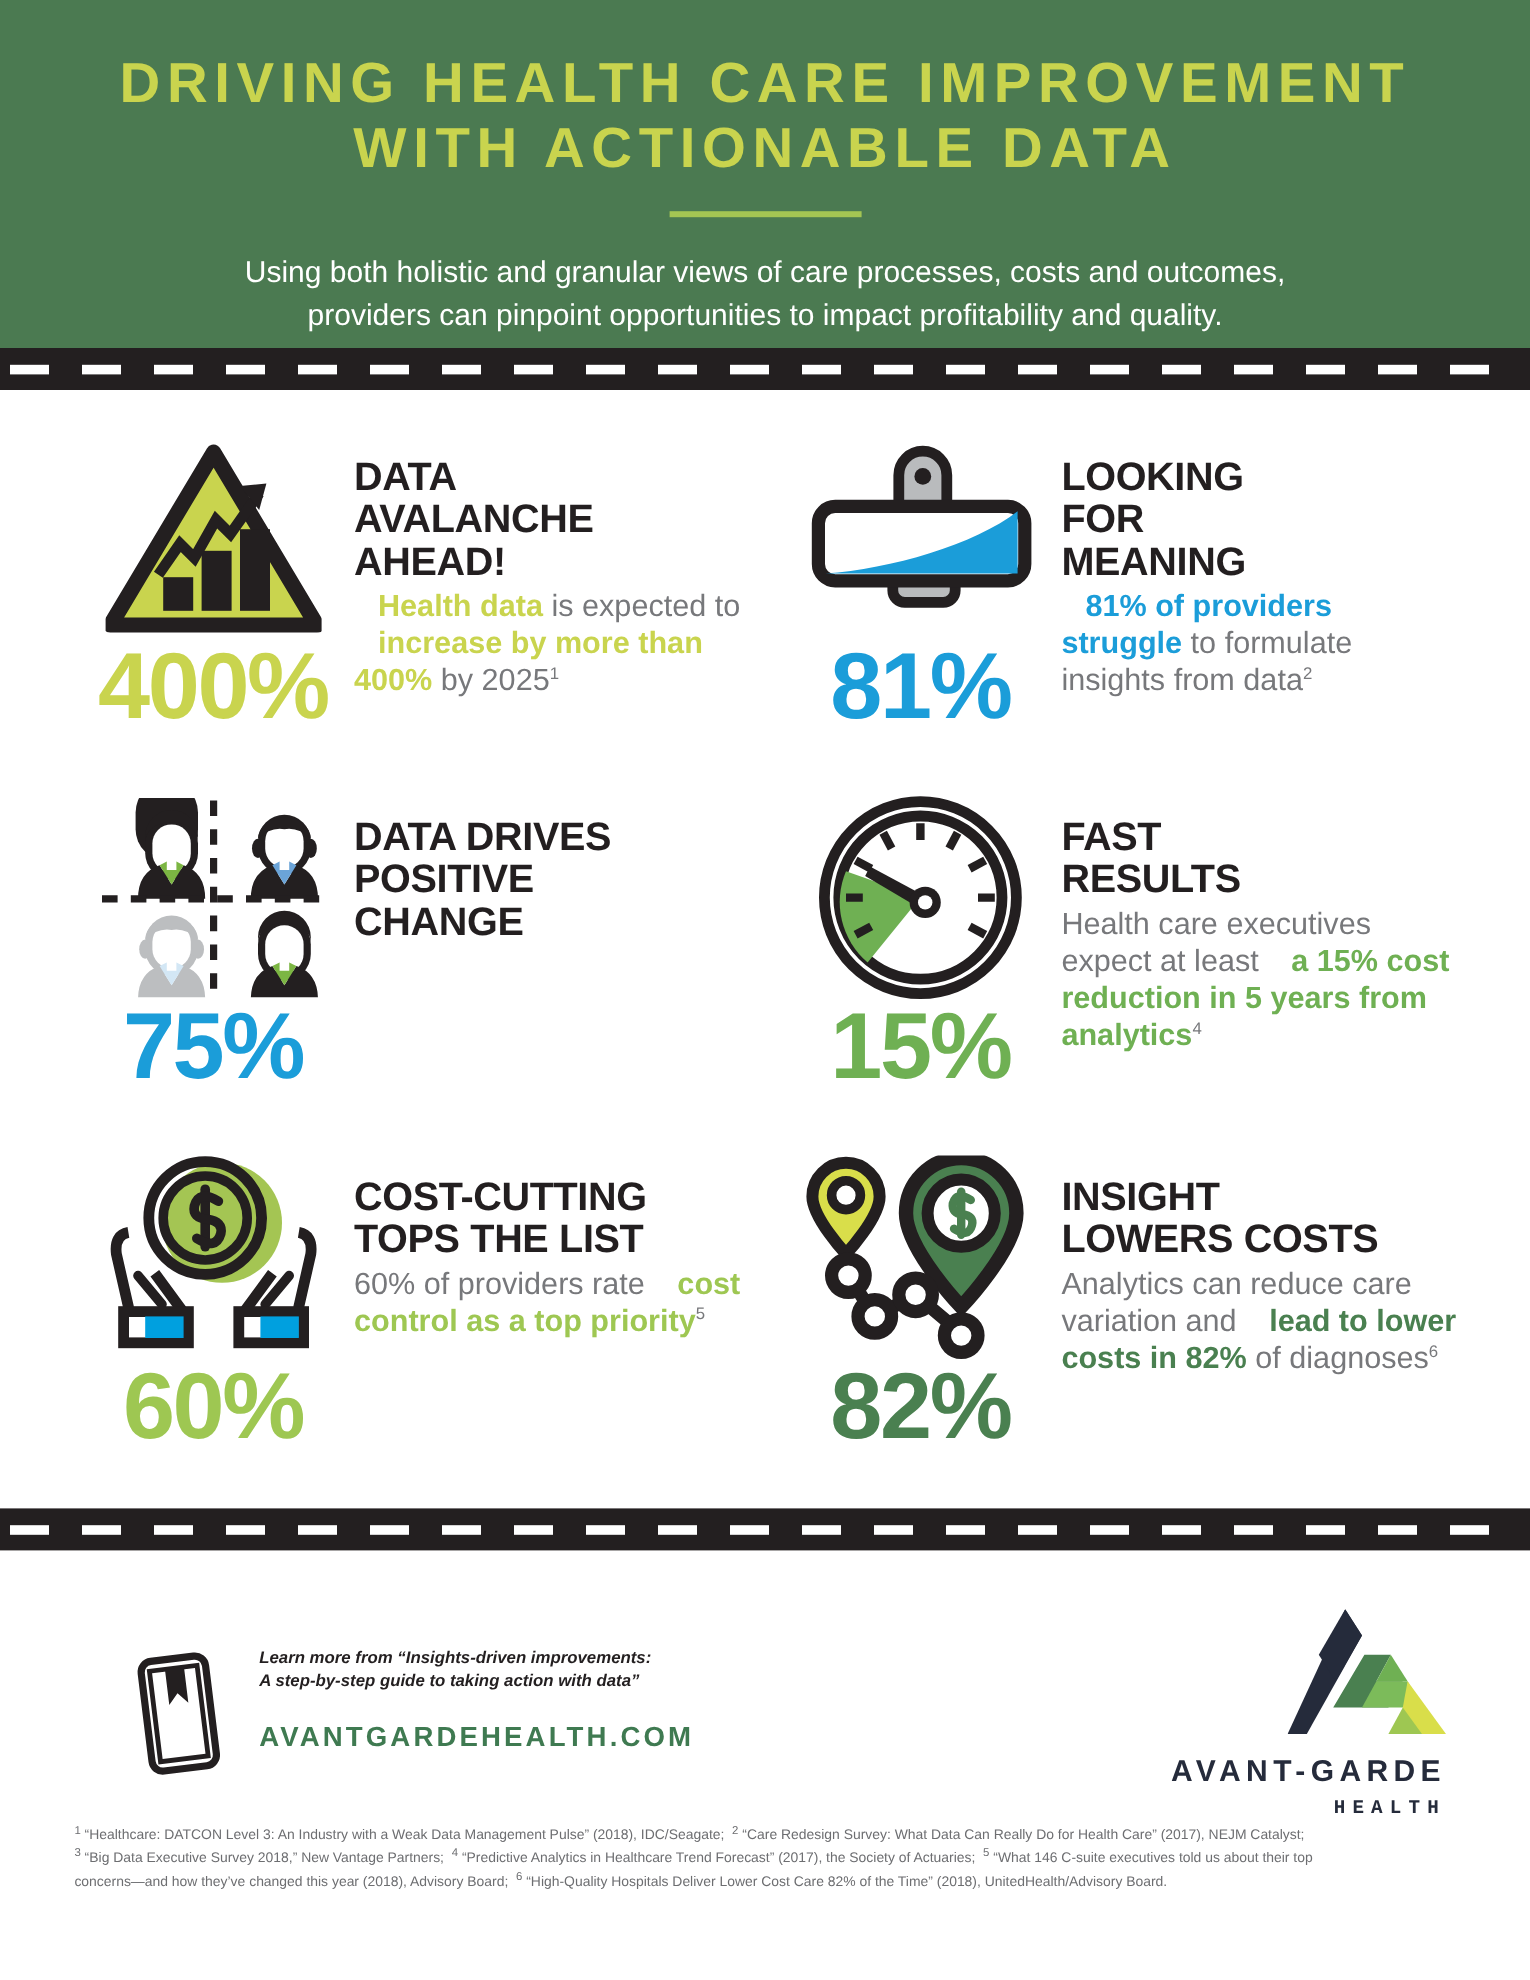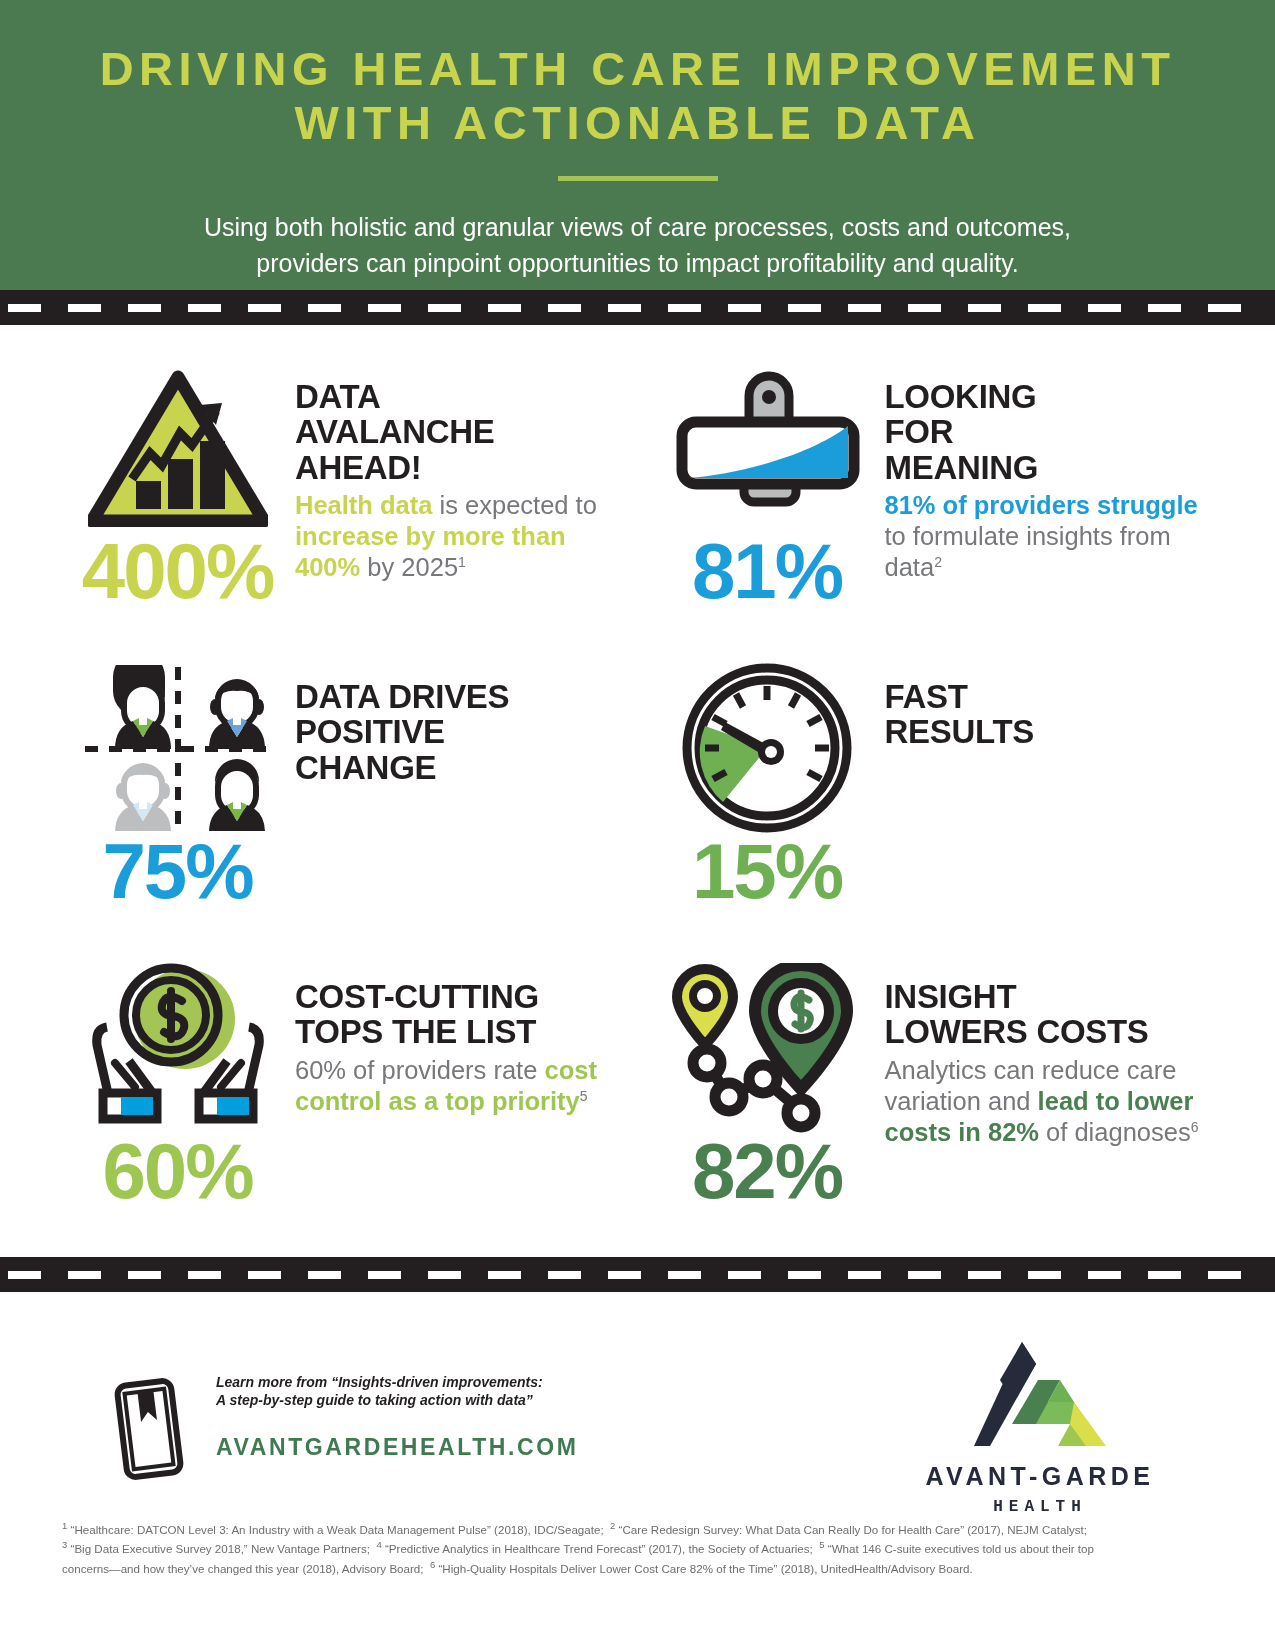--- a/index.html
+++ b/index.html
@@ -95,21 +95,21 @@
     font-weight:bold;
     line-height:1.07;
     letter-spacing:-0.3px;
   }
   .stat-body {
     font-size:25.5px;
     line-height:1.22;
     margin-top:5px;
     color:#77787b;
   }
-  .stat-body b { font-weight:bold; }
+  .stat-body b { font-weight:bold;margin-left:20px; }
   sup { font-size:0.55em; vertical-align:super; font-weight:normal; }
 
   .r1 { height:300px; }
   .r2 { height:300px; }
   .r3 { height:278px; }
 
   
   .footer { padding:0; }
   .footer-inner {
     display:flex;
@@ -126,21 +126,21 @@
     line-height:1.34;
     color:#231f20;
   }
   .f-url {
     margin-top:24px;
     color:#3f7a51;
     font-weight:bold;
     font-size:23px;
     letter-spacing:2.6px;
   }
-  .f-right { width:330px; text-align:center; }
+  .f-right { width:330px; text-align:right; }
   .logo-word {
     color:#252b3b;
     font-weight:bold;
     font-size:25px;
     letter-spacing:4.5px;
     margin-top:12px;
   }
   .logo-sub {
     color:#252b3b;
     font-weight:bold;
@@ -304,20 +304,21 @@
               </g>
               <path d="M92 86 L44 60 L40 68 L84 94 Z" fill="#231f20"></path>
               <circle cx="90" cy="90" r="13" fill="#231f20"></circle>
               <circle cx="90" cy="90" r="6" fill="#ffffff"></circle>
             </svg>
           </div>
           <div class="bignum" style="color:#6fb053">15%</div>
         </div>
         <div class="cell-text">
           <div class="stat-title">FAST<br>RESULTS</div>
+          <div class="stat-body">Health care executives expect at least <b style="color:#6fb053">a 15% cost reduction in 5 years from analytics</b><sup>4</sup></div>
         </div>
       </div>
     </div>
 
     <div class="row r3">
 
       <div class="cell">
         <div class="cell-icon">
           <div class="icon-box">
             <svg width="186" height="170" viewBox="0 0 186 170">

